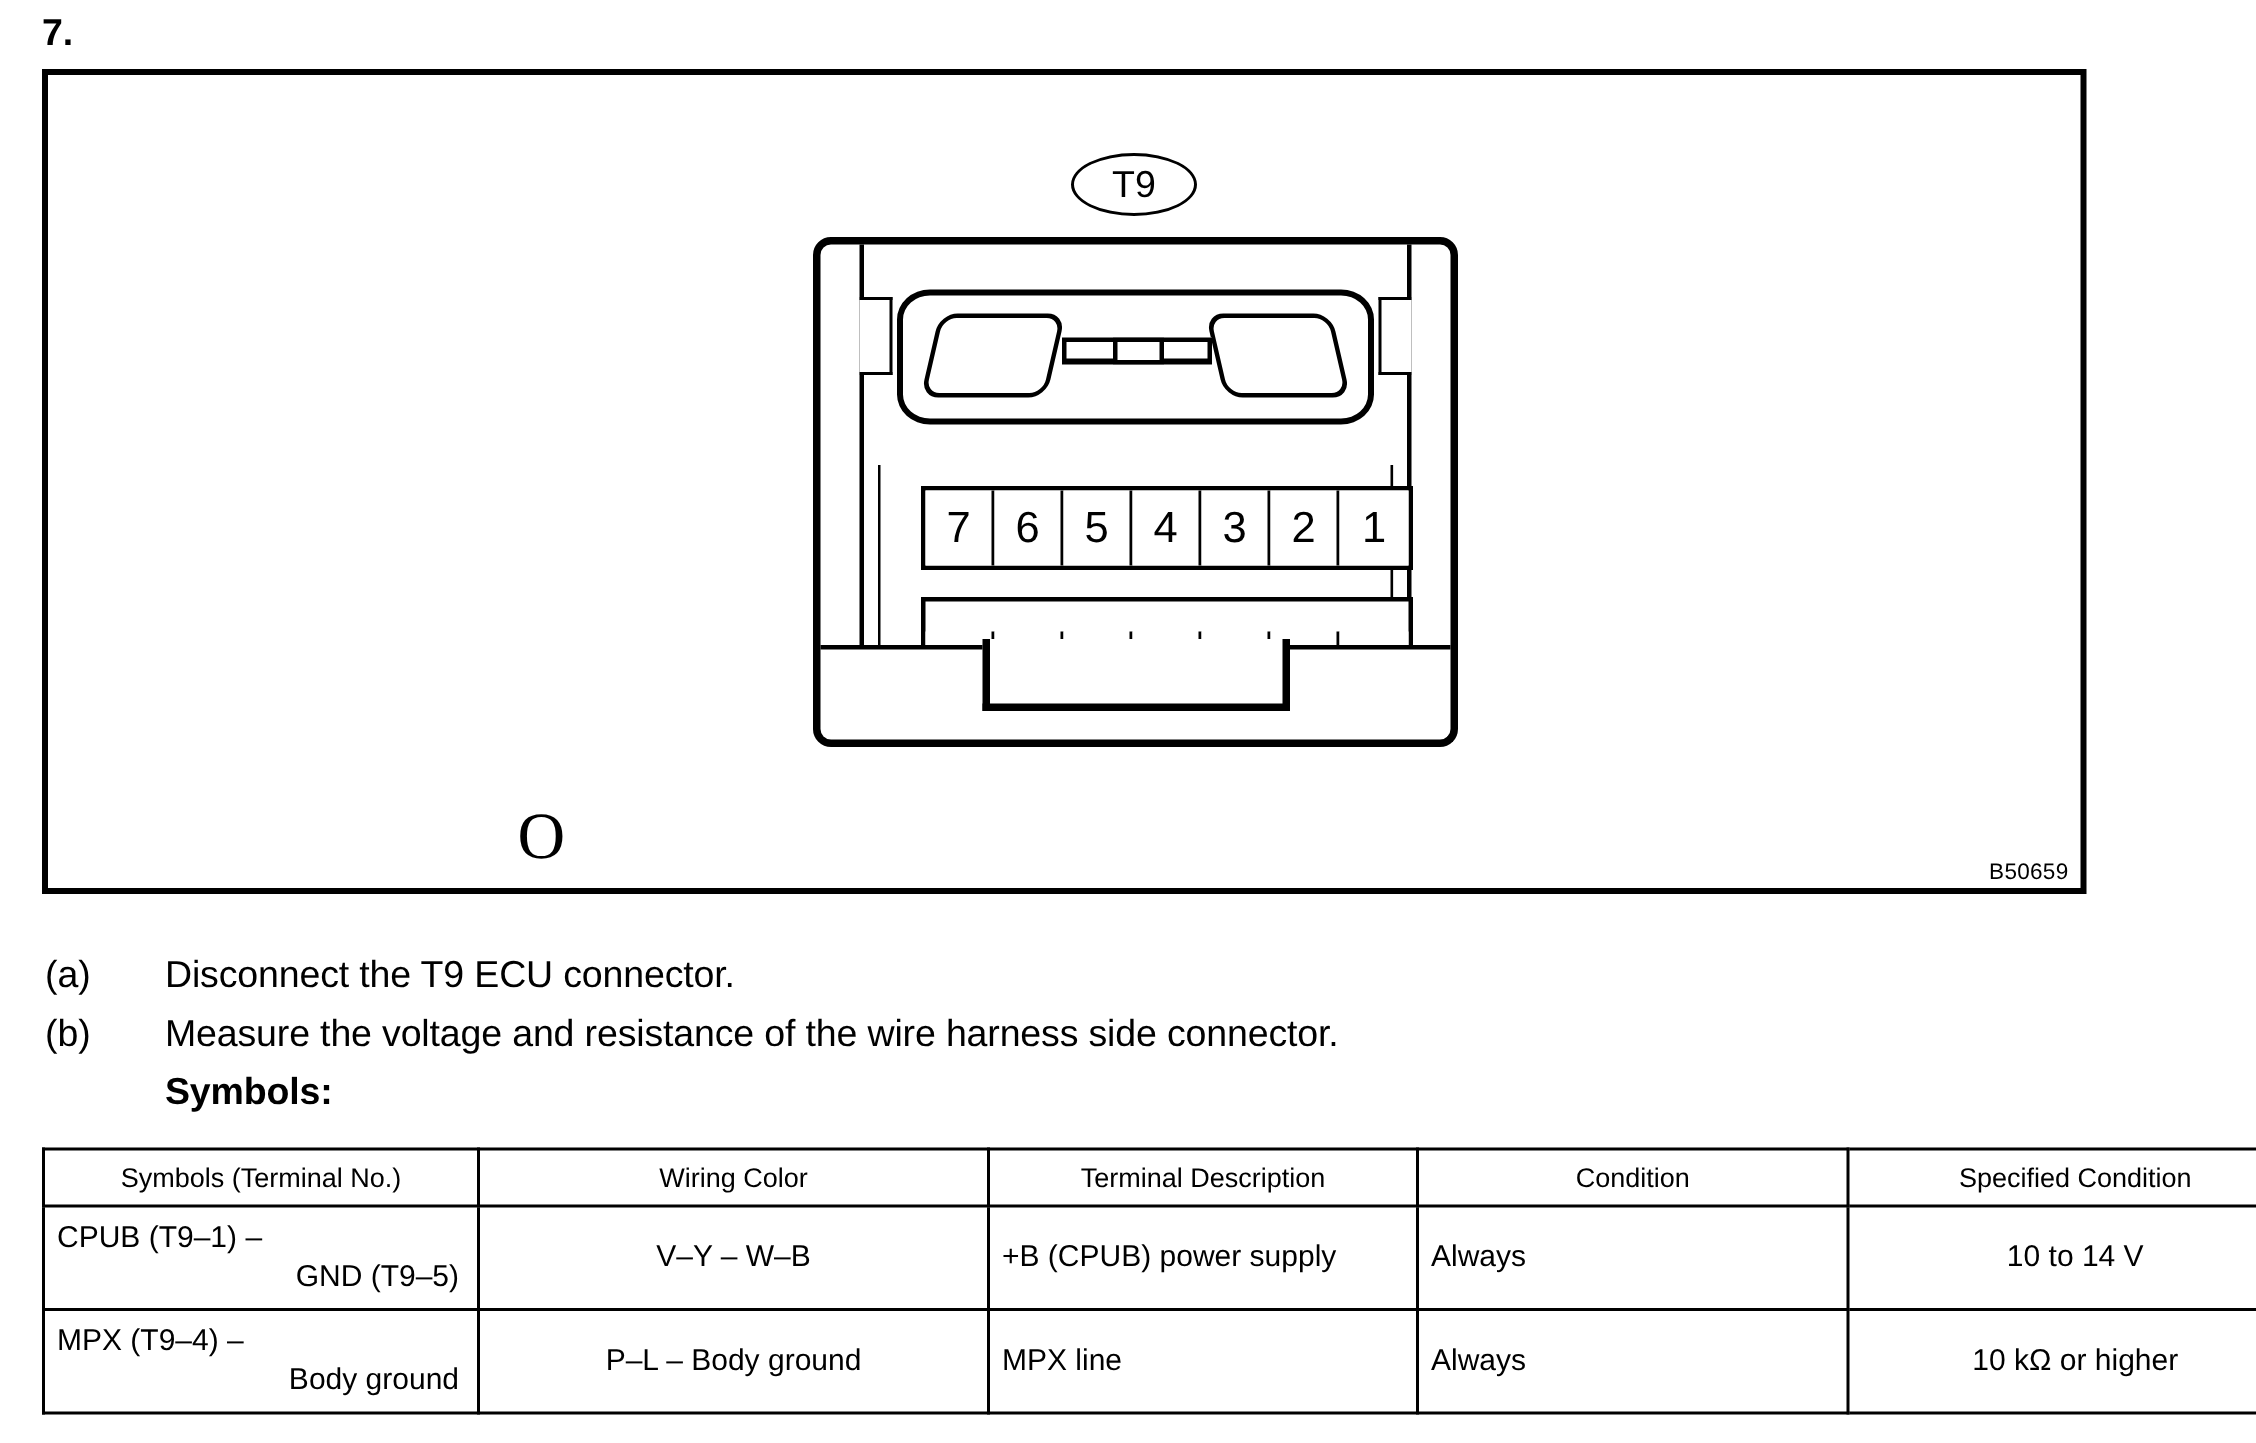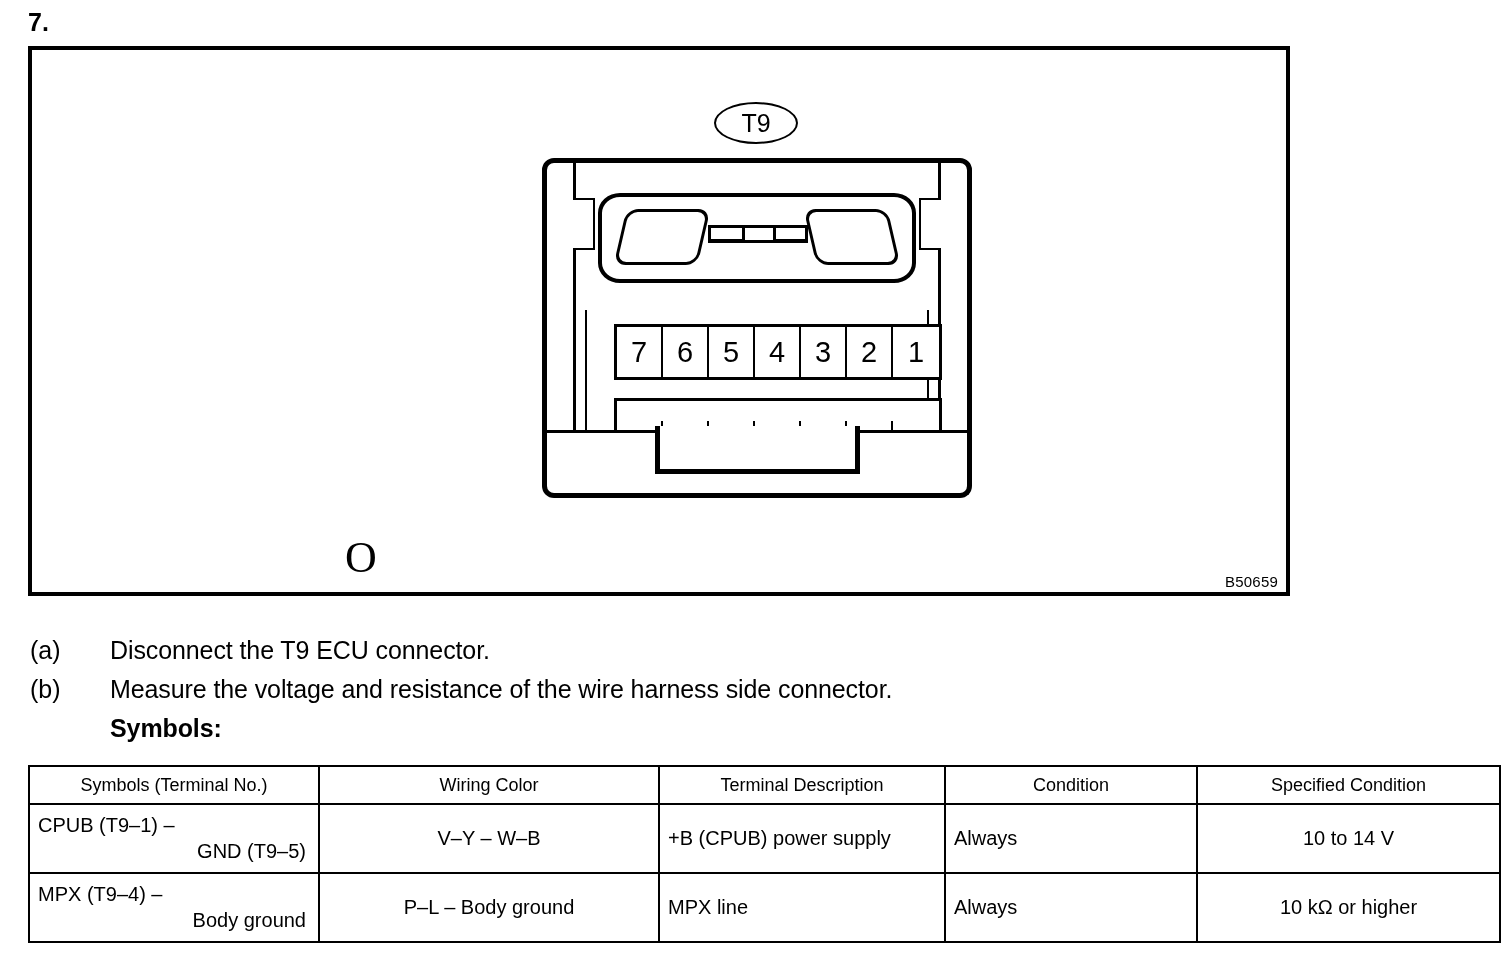--- a/index.html
+++ b/index.html
@@ -36,21 +36,21 @@
   .section-title {
     font-size: 25px;
     font-weight: bold;
     letter-spacing: -0.2px;
   }
 
   
   .figure-frame {
     position: absolute;
     left: 28px; top: 46px;
-    width: 1262px; height: 550px;
+    width: 1363px; height: 550px;
     border: 4px solid #000;
     box-sizing: border-box;
     background: #fff;
   }
   .figure-id {
     position: absolute;
     right: 8px; bottom: 2px;
     font-size: 15px;
     letter-spacing: 0.2px;
   }
@@ -270,21 +270,21 @@
     padding: 0 12px;
   }
   .std-table td {
     height: 69px;
     font-size: 20px;
     padding: 0 8px;
   }
   .col-sym  { width: 290px; }
   .col-wire { width: 340px; }
   .col-desc { width: 286px; }
-  .col-cond { width: 252px; }
+  .col-cond { width: 287px; }
   .col-spec { width: 303px; }
 
   .cell-center { text-align: center; }
   .cell-left   { text-align: left; }
   .sym-line-1 { text-align: left;  display: block; line-height: 1.28; }
   .sym-line-2 { text-align: right; display: block; line-height: 1.28; padding-right: 4px; }
 </style>
 </head>
 <body>
 

